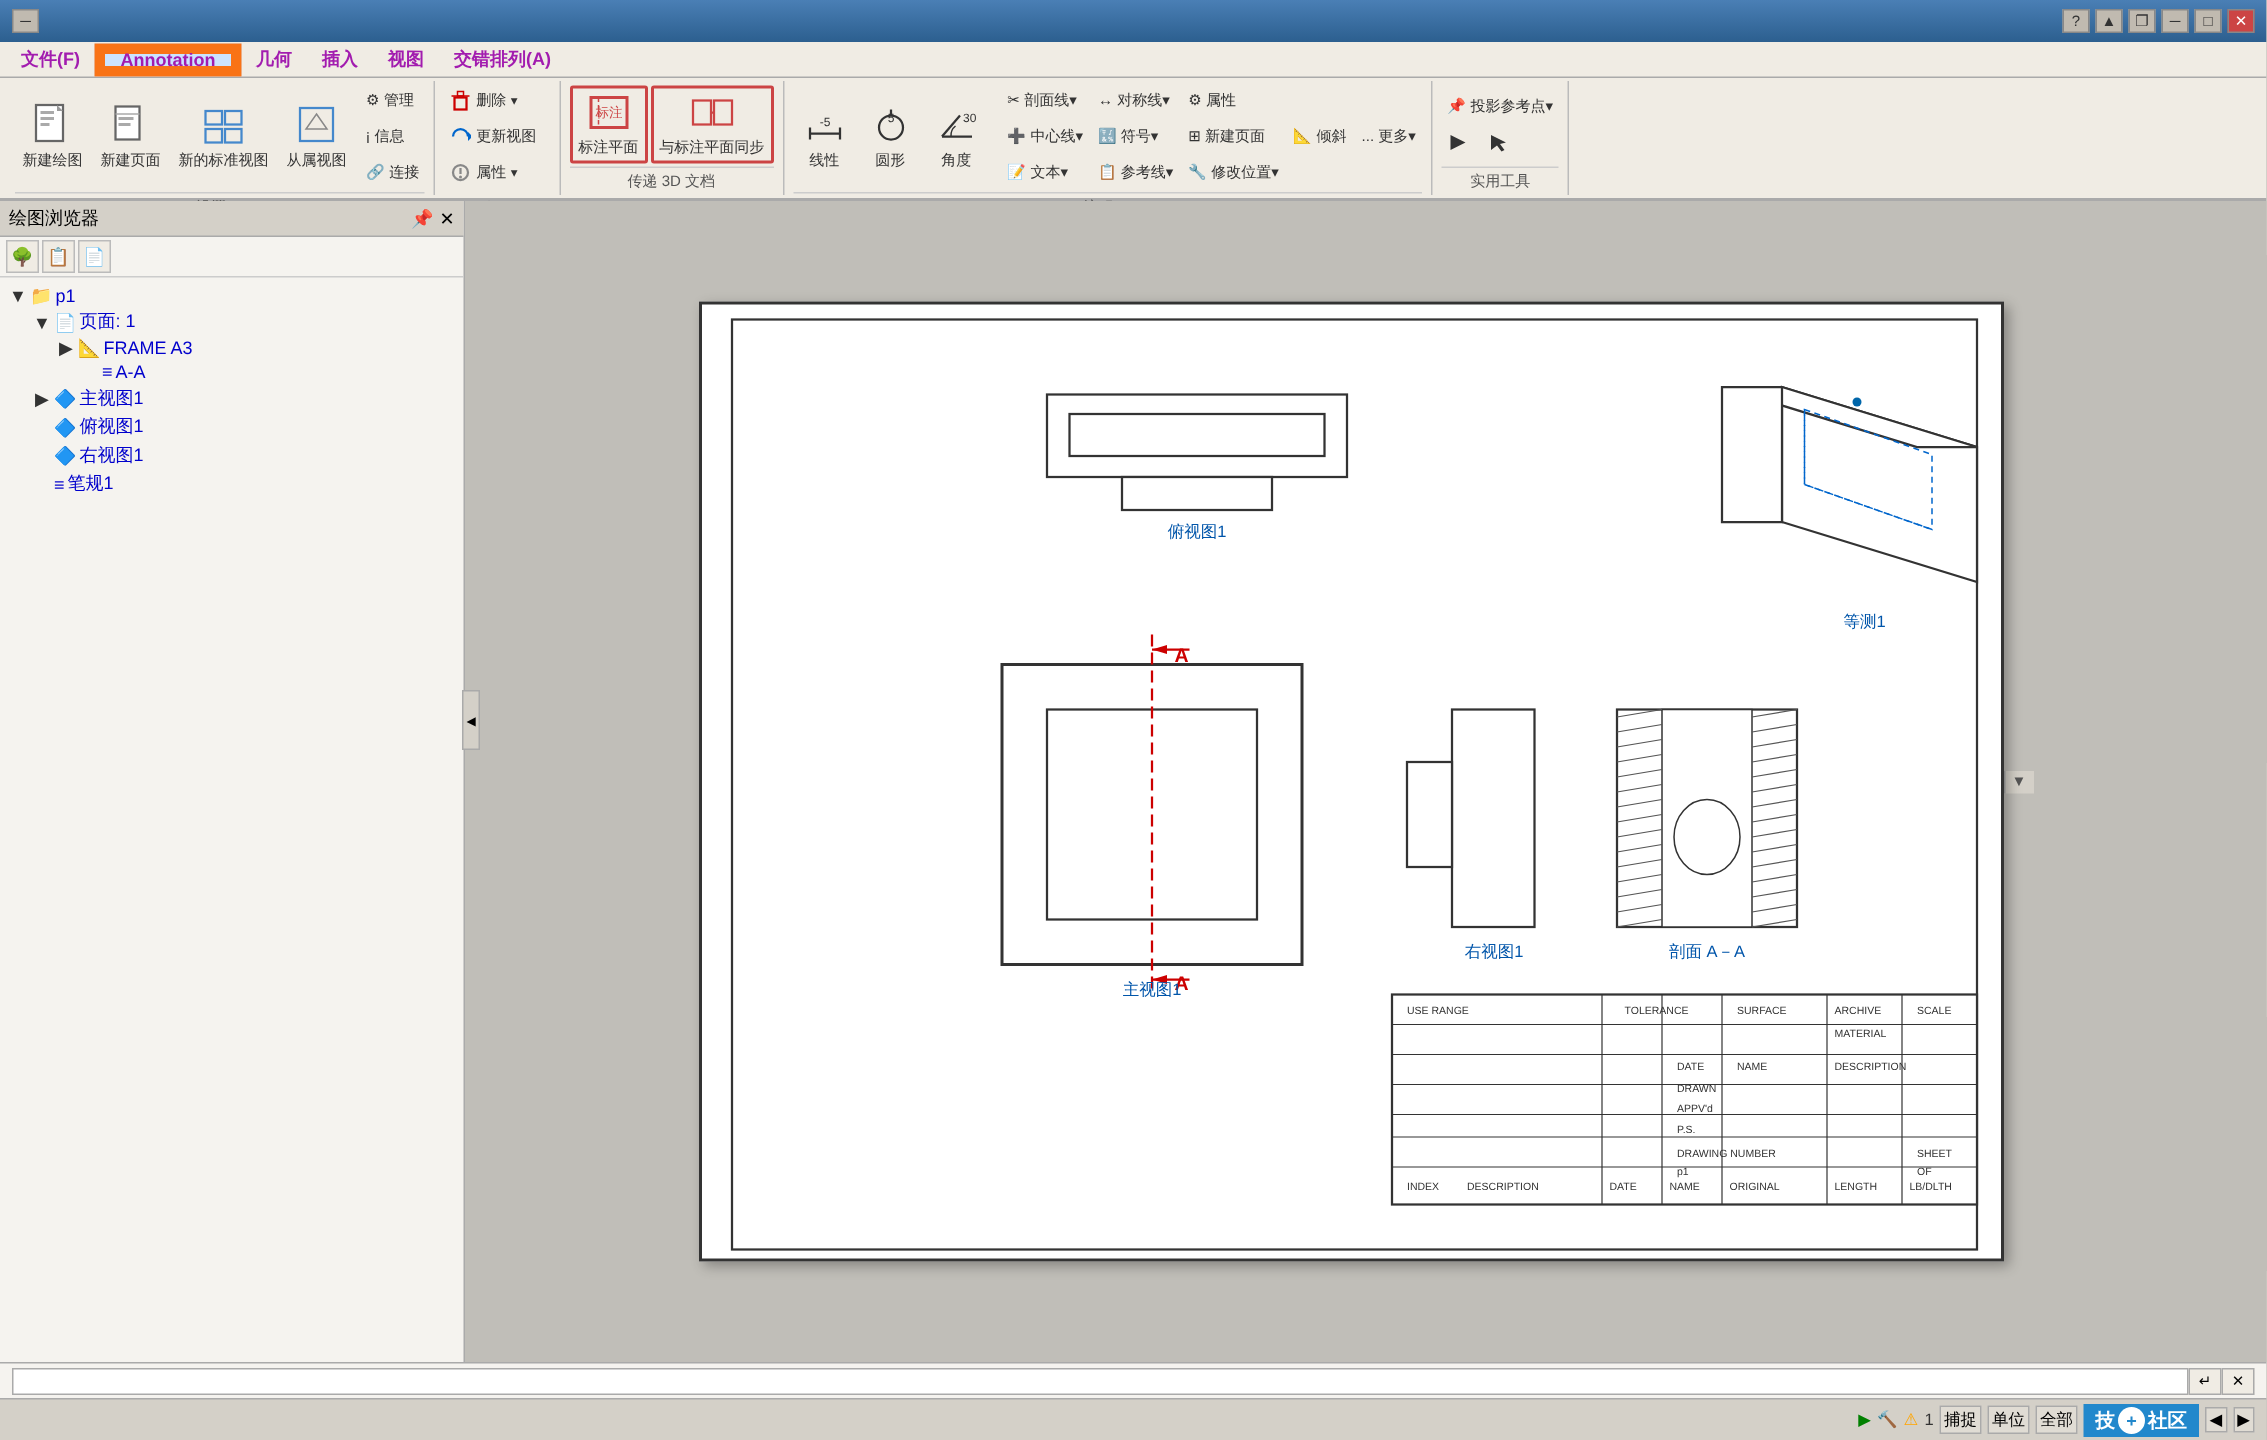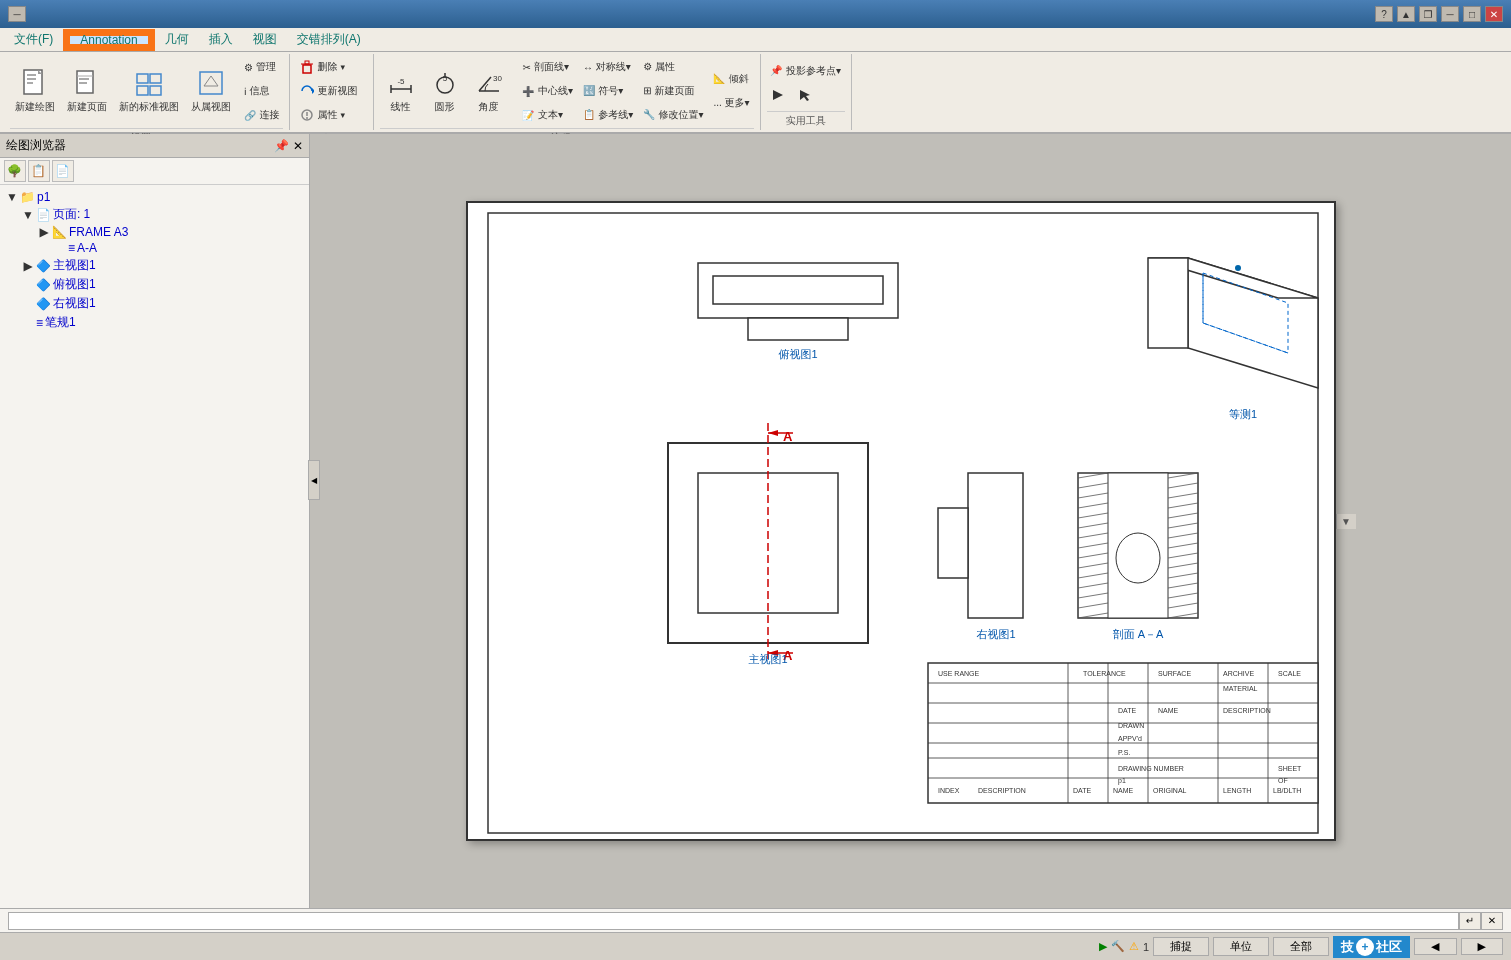--- a/index.html
+++ b/index.html
@@ -33,23 +33,23 @@
       height: 24px;
       display: flex;
       align-items: center;
       border-bottom: 1px solid #aaa;
       padding: 0 4px;
     }
     .menu-item {
       padding: 2px 10px;
       cursor: pointer;
       font-size: 12px;
-      color: #0f766e;
+      color: #a21caf;
       height: 22px;
-      display: flex; align-items: center;
+      display: flex; align-items: center; font-weight: bold;
     }
     .menu-item.active { background: #cce4ff; border: 7px solid #f97316; }
     
     
     #ribbon {
       background: #f0ece4;
       border-bottom: 2px solid #aaa;
       display: flex;
       flex-direction: column;
     }
@@ -254,21 +254,21 @@
       border: 1px solid #aaa;
       cursor: pointer;
       display: flex;
       align-items: center;
       justify-content: center;
       font-size: 8px;
       z-index: 10;
     }
 
     .status-btn {
-      padding: 1px 16px;
+      padding: 1px 2px;
       background: #e0dcd4;
       border: 1px solid #aaa;
       cursor: pointer;
       font-size: 11px;
     }
   </style>
 </head>
 <body>
 
 <div id="title-bar">
@@ -388,20 +388,45 @@
             <span style="font-size:9px;">▾</span>
         </div>
         <div class="ribbon-btn-small">
           <span>... 更多</span> 
             <span style="font-size:9px;">▾</span>
         </div>
       </div>
       <div class="ribbon-group-label">传递 3D 文档 <span style="font-size:9px;">▼</span></div>
     </div>
 
+    <div class="ribbon-group">
+      <div class="ribbon-group-items">
+        <div class="ribbon-btn" style="border:2px solid #cc4444;">
+          <div class="ribbon-btn-icon">
+            <svg width="30" height="28" viewBox="0 0 30 28">
+              <rect x="3" y="4" width="24" height="20" fill="none" stroke="#cc4444" stroke-width="2"></rect>
+              <line x1="8" y1="4" x2="8" y2="24" stroke="#cc4444" stroke-width="1" stroke-dasharray="3,2"></line>
+              <text x="15" y="17" font-size="9" fill="#cc4444" text-anchor="middle">标注</text>
+            </svg>
+          </div>
+          <span>标注平面</span>
+        </div>
+        <div class="ribbon-btn" style="border:2px solid #cc4444;">
+          <div class="ribbon-btn-icon">
+            <svg width="30" height="28" viewBox="0 0 30 28">
+              <rect x="2" y="6" width="12" height="16" fill="none" stroke="#cc4444" stroke-width="1.5"></rect>
+              <rect x="16" y="6" width="12" height="16" fill="none" stroke="#cc4444" stroke-width="1.5"></rect>
+              <path d="M14 14 L16 14" stroke="#cc4444" stroke-width="1.5" marker-end="url(#arr)"></path>
+            </svg>
+          </div>
+          <span>与标注平面同步</span>
+        </div>
+      </div>
+      <div class="ribbon-group-label">传递 3D 文档</div>
+    </div>
 
     <div class="ribbon-group">
       <div class="ribbon-group-items">
 
         <div class="ribbon-btn">
           <div class="ribbon-btn-icon">
             <svg width="28" height="28" viewBox="0 0 28 28">
               <line x1="4" y1="20" x2="24" y2="20" stroke="#333" stroke-width="1.5"></line>
               <line x1="4" y1="16" x2="4" y2="24" stroke="#333" stroke-width="1.5"></line>
               <line x1="24" y1="16" x2="24" y2="24" stroke="#333" stroke-width="1.5"></line>
@@ -465,21 +490,21 @@
           <div class="ribbon-btn-small">
             <span>⚙ 属性</span>
           </div>
           <div class="ribbon-btn-small">
             <span>⊞ 新建页面</span>
           </div>
           <div class="ribbon-btn-small">
             <span>🔧 修改位置▾</span>
           </div>
         </div>
-        <div style="display:flex;flex-direction:column;gap:2px;justify-content:center;">
+        <div style="display:flex;gap:2px;justify-content:center;">
           <div class="ribbon-btn-small">
             <span>📐 倾斜</span>
           </div>
           <div class="ribbon-btn-small">
             <span>... 更多▾</span>
           </div>
         </div>
       </div>
       <div class="ribbon-group-label">注程 <span style="font-size:9px;">▼</span></div>
     </div>

